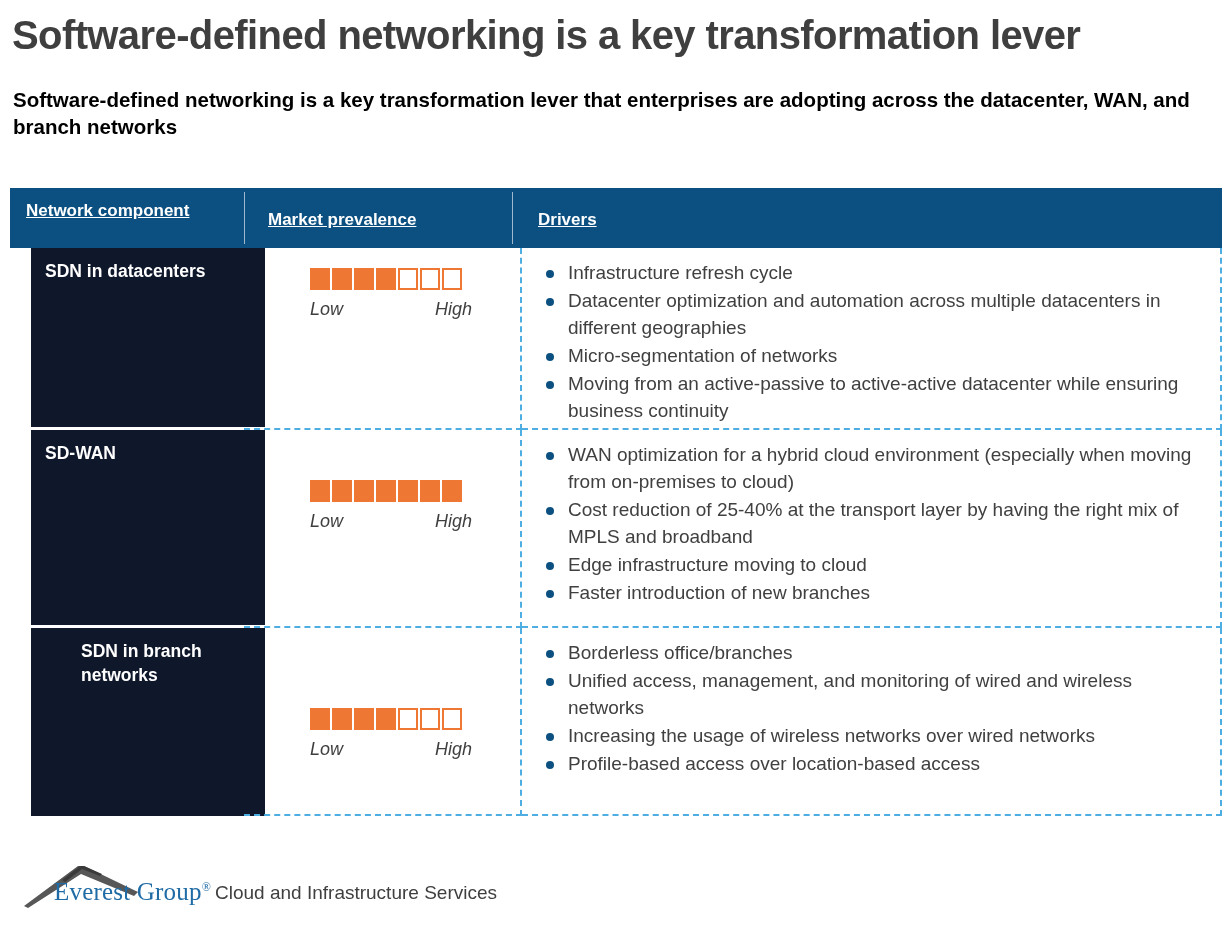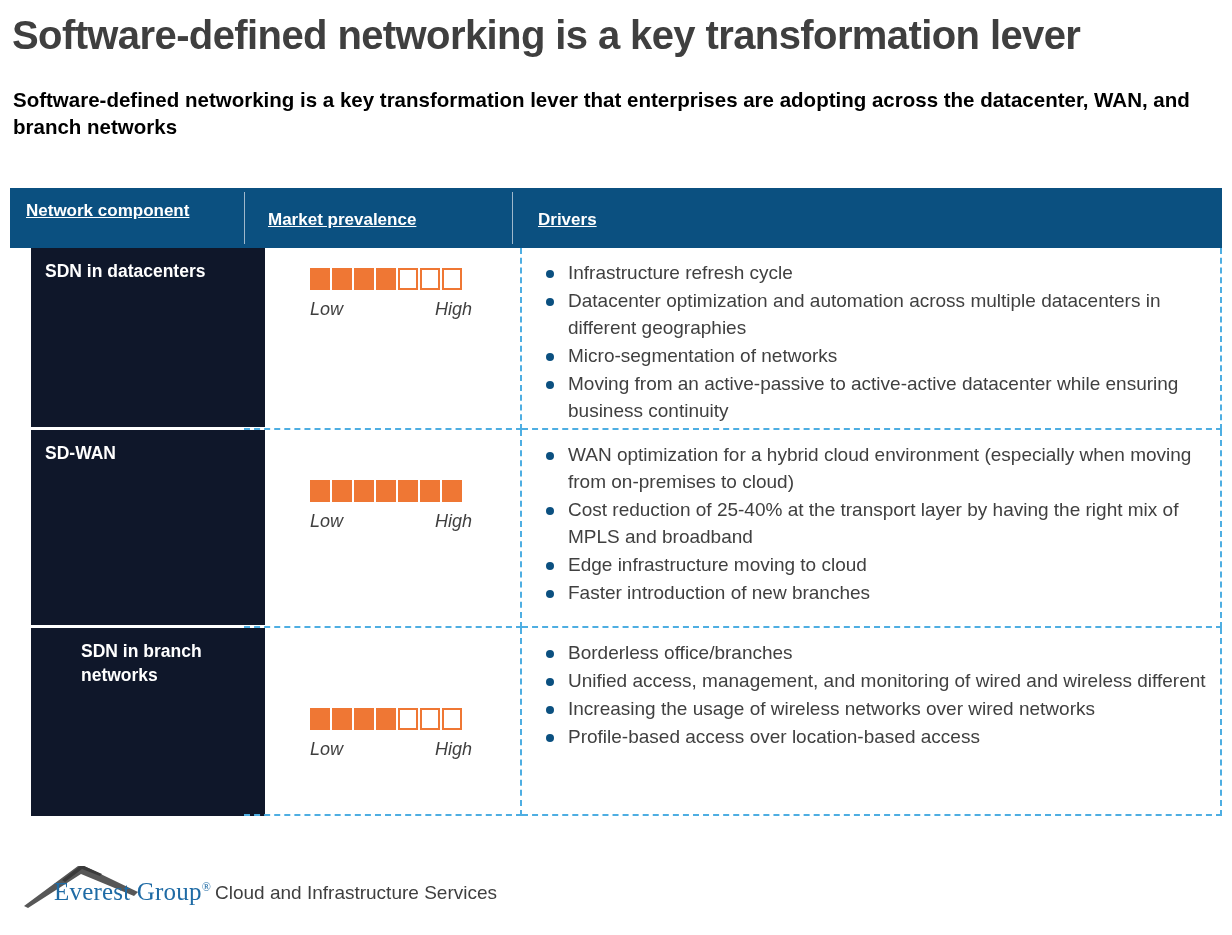--- a/index.html
+++ b/index.html
@@ -334,21 +334,21 @@
             </div>
           <div class="meter-labels">
             <span class="lbl low">Low</span>
             <span class="lbl high">High</span>
           </div>
         </div>
       </div>
       <div class="cell-drv">
         <ul class="bullets">
             <li>Borderless office/branches</li>
-            <li>Unified access, management, and monitoring of wired and wireless different</li>
+            <li>Unified access, management, and monitoring of wired and wireless networks</li>
             <li>Increasing the usage of wireless networks over wired networks</li>
             <li>Profile-based access over location-based access</li>
           </ul>
       </div>
     </div>
 
   </div>
 </div>
 
 <div id="footer">

